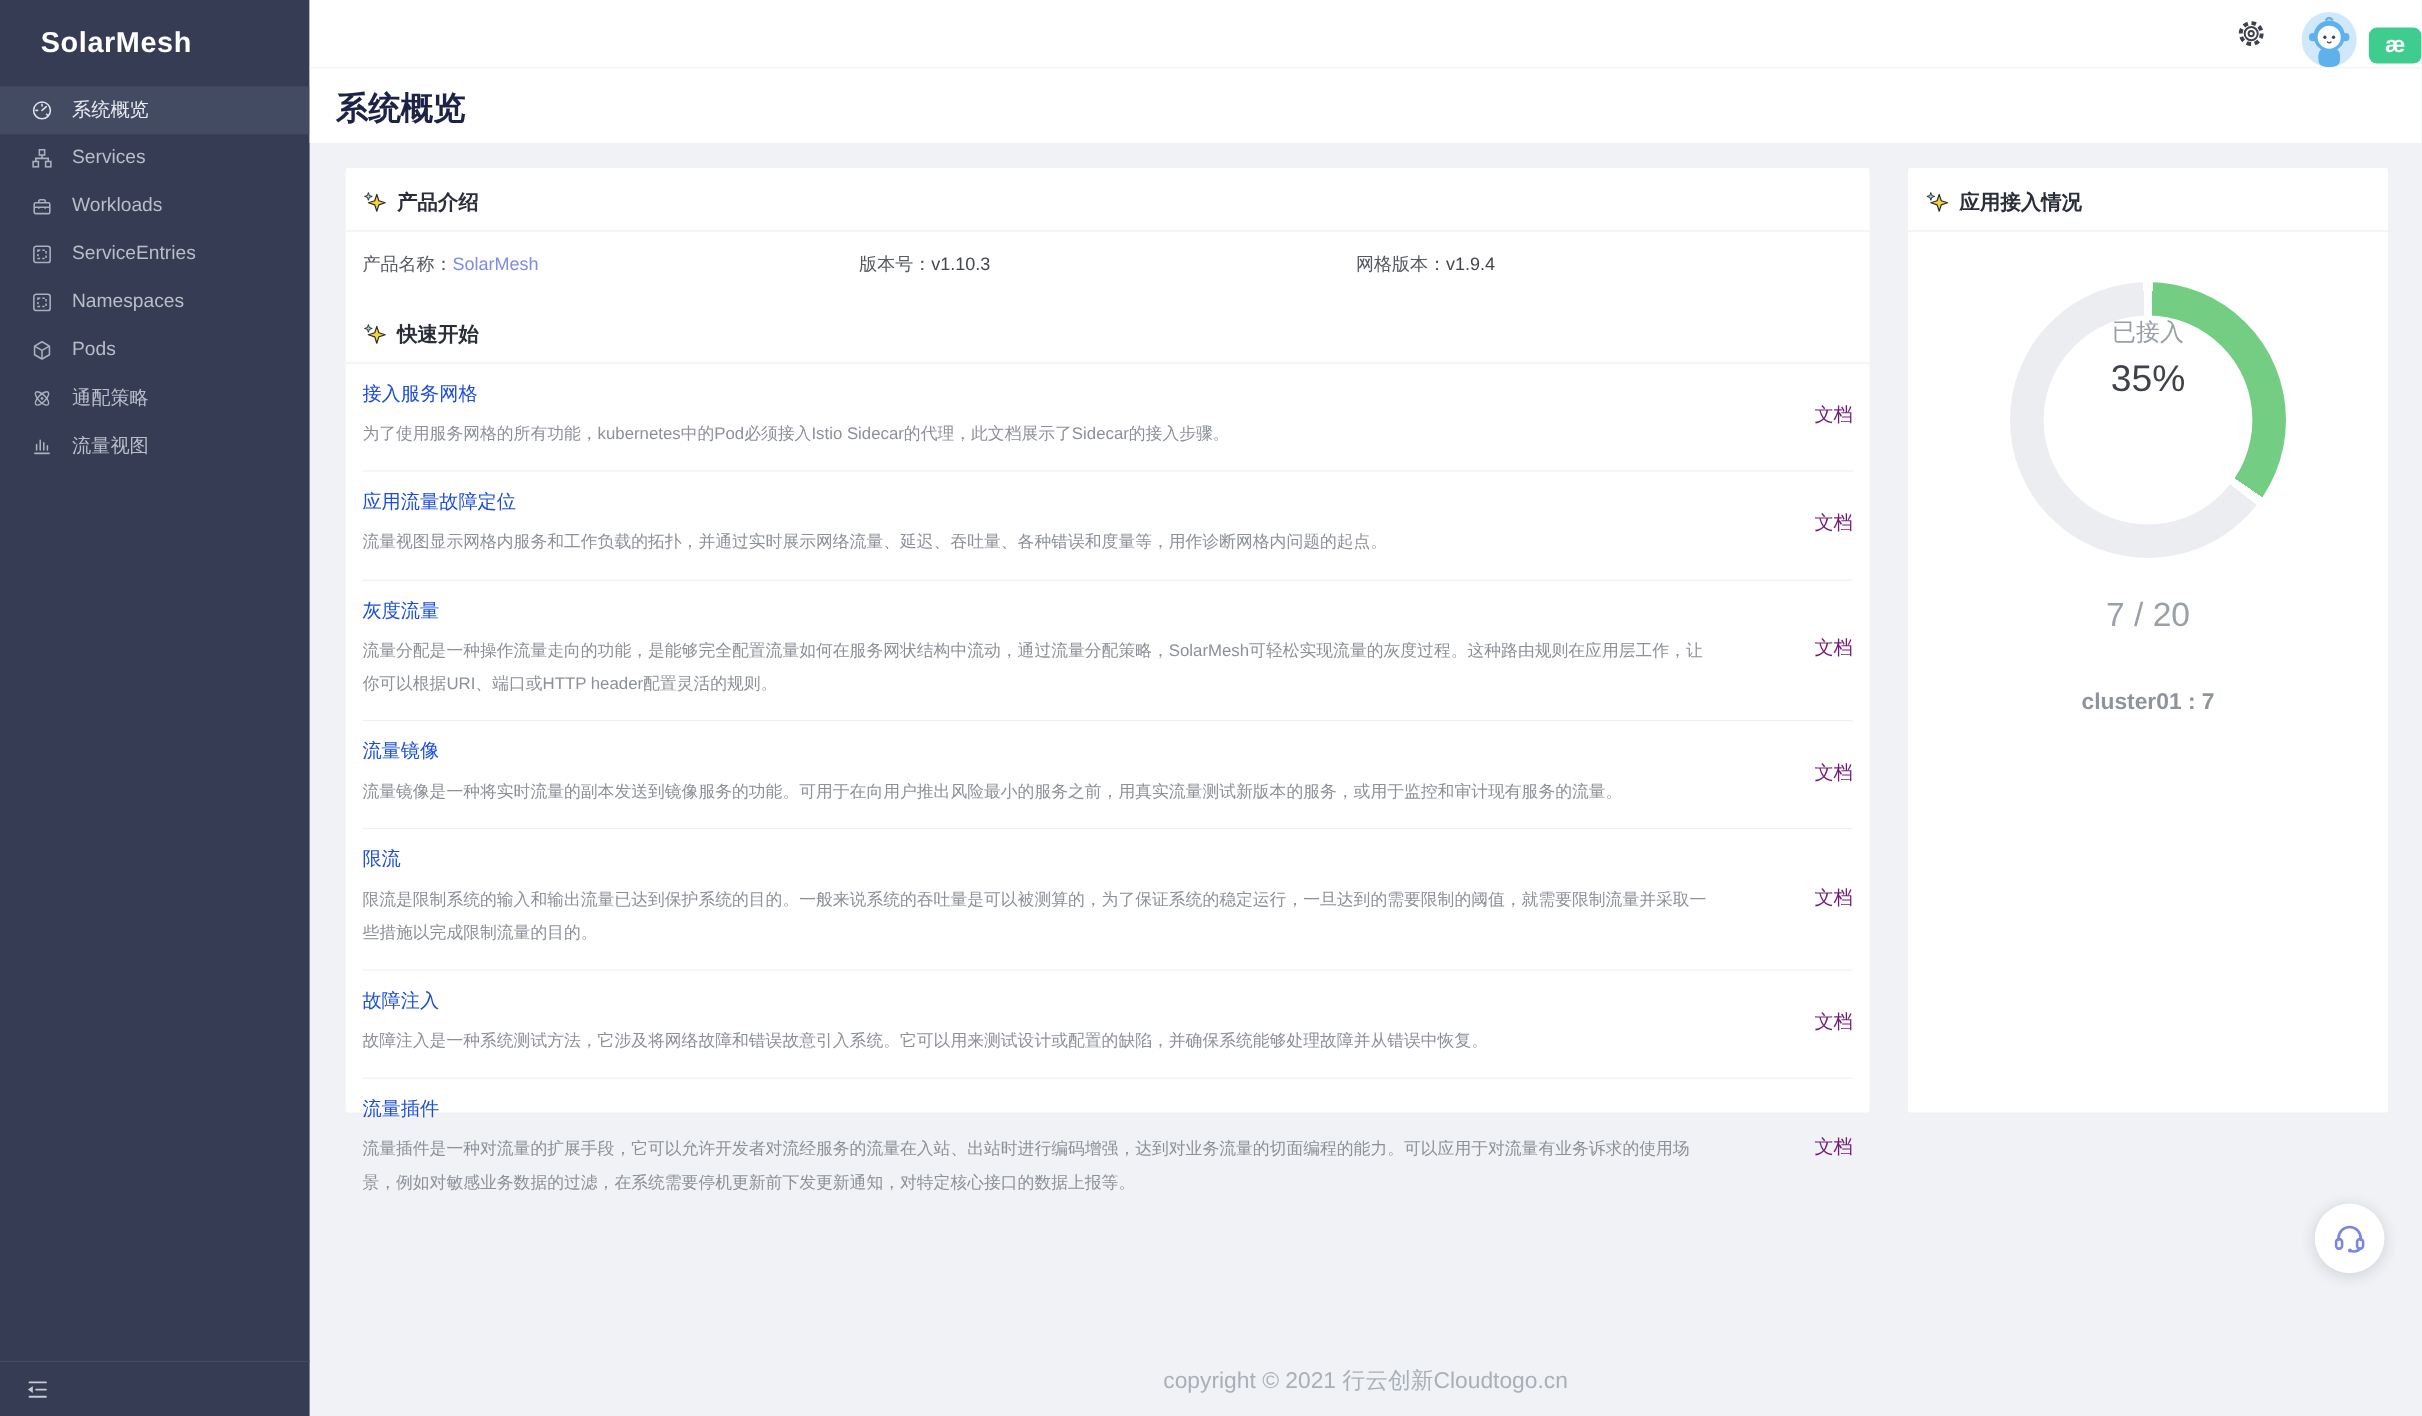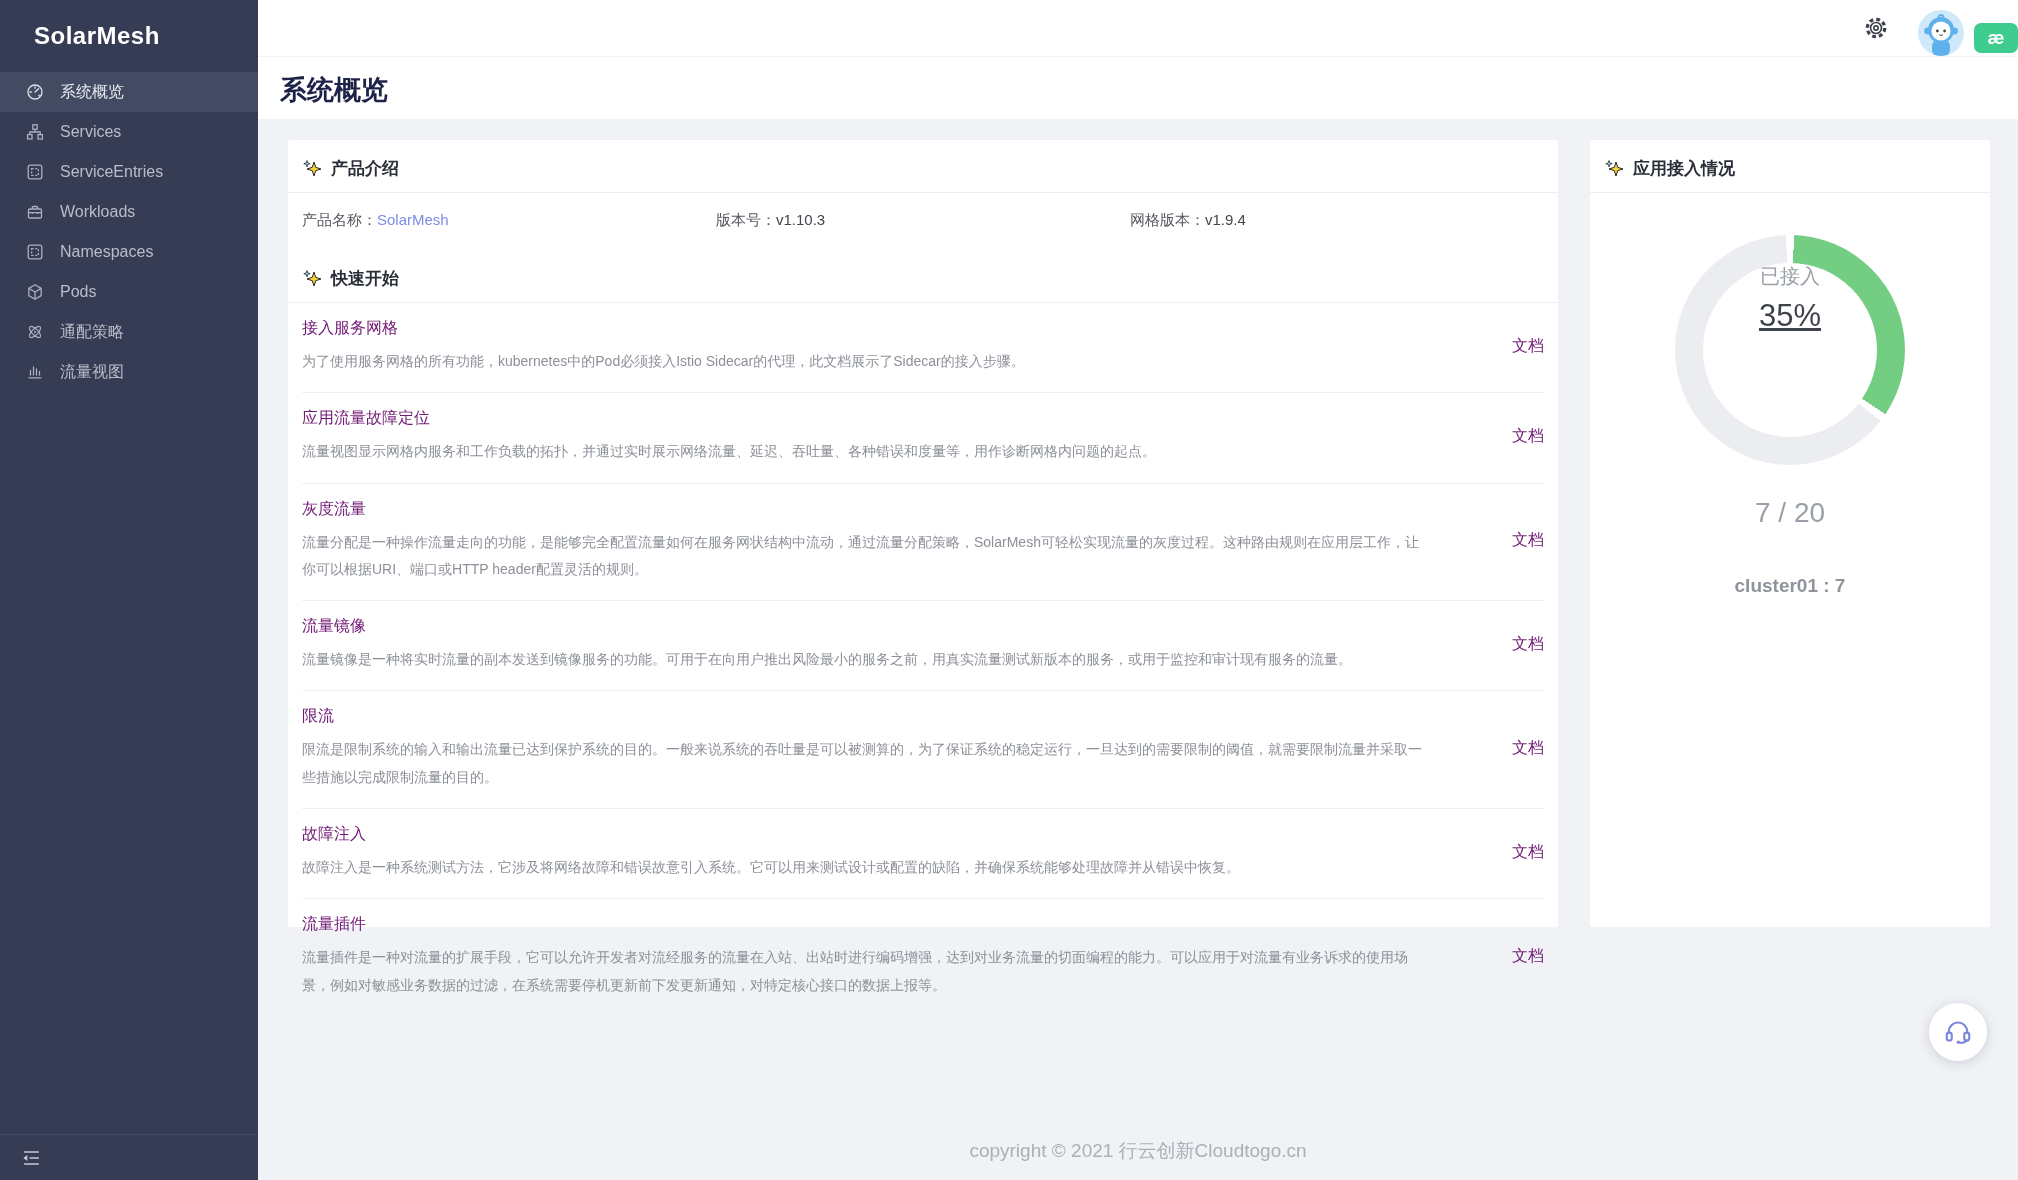--- a/index.html
+++ b/index.html
@@ -75,38 +75,38 @@
   .product-val { color:#43464c; }
   .product-link { color:#7d8ce4; cursor:pointer; }
 
   .qs-item {
     display:flex; align-items:center;
     margin:0 14px; padding:15px 0 17px;
     border-bottom:1px solid #eef0f2;
   }
   .qs-item:last-child { border-bottom:none; }
   .qs-left { flex:1; padding-right:70px; }
-  .qs-title { font-size:16px; color:#701a75; margin-bottom:9px; }
+  .qs-title { font-size:16px; color:#1d4ed8; margin-bottom:9px; }
   .qs-desc { font-size:14px; color:#8c9098; line-height:1.95; }
   .qs-doc { flex:none; width:50px; text-align:right; font-size:16px; color:#701a75; cursor:pointer; }
 
   
   .donut-wrap { display:flex; flex-direction:column; align-items:center; }
   .donut {
     width:230px; height:230px; border-radius:50%;
     margin-top:42px; position:relative;
     background:#ebedf0;
   }
   .donut-hole {
     position:absolute; left:28px; top:28px; width:174px; height:174px;
     background:#ffffff; border-radius:50%;
     display:flex; flex-direction:column; align-items:center; justify-content:flex-start;
   }
   .donut-label { font-size:20px; color:#9aa0a8; margin-bottom:8px; }
-  .donut-value { font-size:31px; color:#3e424a;text-decoration:underline; }
+  .donut-value { font-size:31px; color:#3e424a; }
   .ratio-text { margin-top:32px; font-size:28px; color:#9aa0a8; }
   .cluster-text { margin-top:46px; font-size:19px; font-weight:700; color:#8f949c; }
 
   
   .footer {
     position:absolute; left:258px; right:0; bottom:16px;
     text-align:center; font-size:19px; color:#aab0b8;
   }
 
   
@@ -144,36 +144,36 @@
           <rect x="12" y="11.6" width="4.4" height="4.4"></rect>
           <path d="M9 6.2 V9 M3.8 11.6 V9 H14.2 V11.6"></path>
         </svg>
       </span>
       <span>Services</span>
     </div>
 
     <div class="menu-item">
       <span class="mi-icon">
         <svg width="18" height="18" viewBox="0 0 18 18" fill="none" stroke="currentColor" stroke-width="1.3">
-          <rect x="2.2" y="2.2" width="13.6" height="13.6" rx="2"></rect>
-          <rect x="5.6" y="5.6" width="6.8" height="6.8" stroke-dasharray="2 1.7"></rect>
-        </svg>
-      </span>
-      <span>ServiceEntries</span>
-    </div>
-
-    <div class="menu-item">
-      <span class="mi-icon">
-        <svg width="18" height="18" viewBox="0 0 18 18" fill="none" stroke="currentColor" stroke-width="1.3">
           <rect x="2.5" y="6" width="13" height="9" rx="1.2"></rect>
           <path d="M6.3 6 V4.6 a1.1 1.1 0 0 1 1.1-1.1 h3.2 a1.1 1.1 0 0 1 1.1 1.1 V6"></path>
           <path d="M2.5 9.7 h13 M6.3 9 v2 M11.7 9 v2"></path>
         </svg>
       </span>
       <span>Workloads</span>
+    </div>
+
+    <div class="menu-item">
+      <span class="mi-icon">
+        <svg width="18" height="18" viewBox="0 0 18 18" fill="none" stroke="currentColor" stroke-width="1.3">
+          <rect x="2.2" y="2.2" width="13.6" height="13.6" rx="2"></rect>
+          <rect x="5.6" y="5.6" width="6.8" height="6.8" stroke-dasharray="2 1.7"></rect>
+        </svg>
+      </span>
+      <span>ServiceEntries</span>
     </div>
 
     <div class="menu-item">
       <span class="mi-icon">
         <svg width="18" height="18" viewBox="0 0 18 18" fill="none" stroke="currentColor" stroke-width="1.3">
           <rect x="2.2" y="2.2" width="13.6" height="13.6" rx="2"></rect>
           <rect x="5.6" y="5.6" width="6.8" height="6.8" stroke-dasharray="2 1.7"></rect>
         </svg>
       </span>
       <span>Namespaces</span>

